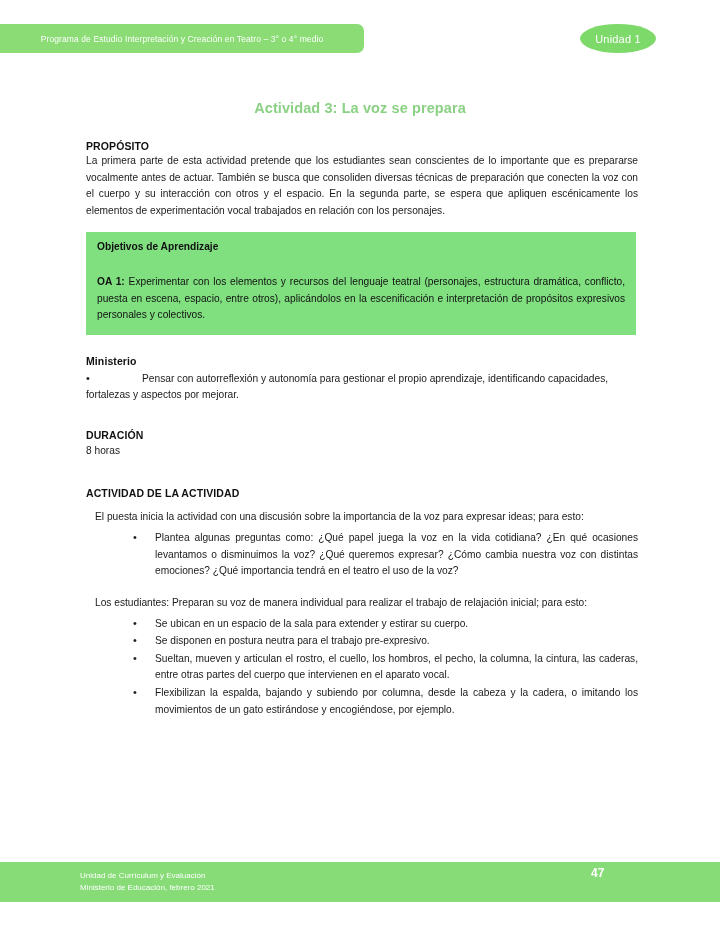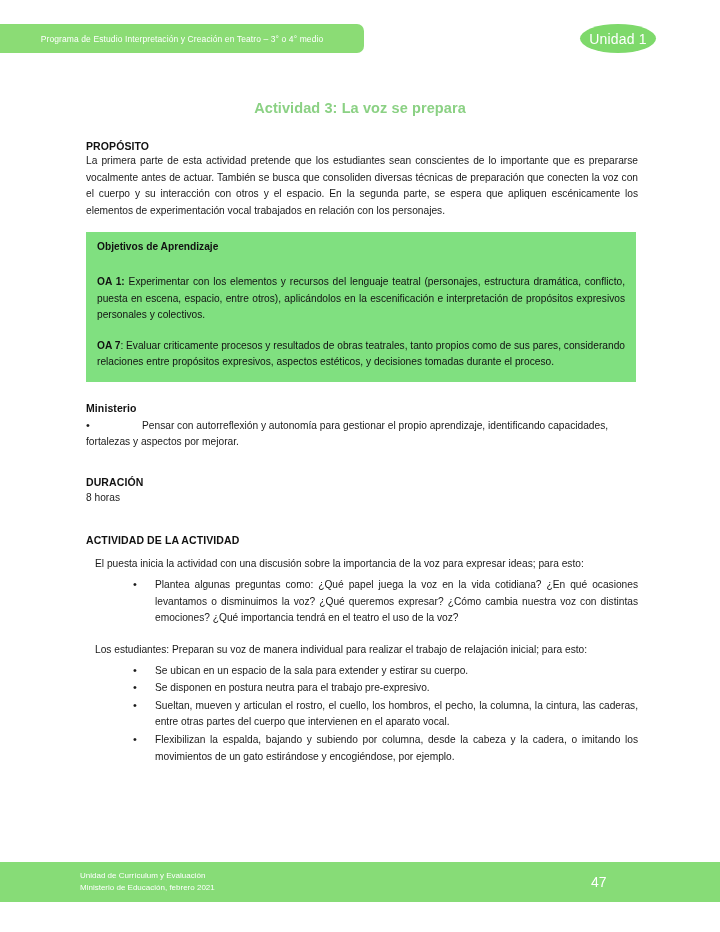--- a/index.html
+++ b/index.html
@@ -49,21 +49,21 @@
     top: 24px;
     width: 76px;
     height: 29px;
     background: #7ED96B;
     border-radius: 50%;
     display: flex;
     align-items: center;
     justify-content: center;
   }
   .unidad-badge-text {
-    font-size: 14px;
+    font-size: 11px;
     color: #ffffff;
     letter-spacing: 0.2px;
     white-space: nowrap;
   }
 
   
   .page-title {
     position: absolute;
     left: 0;
     right: 0;
@@ -210,23 +210,24 @@
     position: absolute;
     left: 80px;
     top: 8px;
     font-size: 8px;
     line-height: 1.45;
     color: #ffffff;
   }
   .footer-page {
     position: absolute;
     left: 591px;
-    top: 12px;
-    font-size: 14px;
-    color: #ffffff;
+    top: 4px;
+    font-size: 12px;
+    color: #ffffff;
+    font-weight: bold;
   }
 </style>
 </head>
 <body>
 
 <div class="header-band" style="background: rgb(139, 220, 117);">
   <div class="header-band-text">Programa de Estudio Interpretación y Creación en Teatro – 3° o 4° medio</div>
 </div>
 
 <div class="unidad-badge" style="background: rgb(126, 217, 107);">
@@ -240,23 +241,20 @@
   <h2 class="section-heading">PROPÓSITO</h2>
   <p class="body-text">La primera parte de esta actividad pretende que los estudiantes sean conscientes de lo importante que es prepararse vocalmente antes de actuar. También se busca que consoliden diversas técnicas de preparación que conecten la voz con el cuerpo y su interacción con otros y el espacio. En la segunda parte, se espera que apliquen escénicamente los elementos de experimentación vocal trabajados en relación con los personajes.</p>
 
   <div class="oa-box" style="background: rgb(128, 224, 128);">
     <div class="oa-box-title">Objetivos de Aprendizaje</div>
 
     <div class="oa-item">
       <span class="oa-code">OA 1:</span><span> Experimentar con los elementos y recursos del lenguaje teatral (personajes, estructura dramática, conflicto, puesta en escena, espacio, entre otros), aplicándolos en la escenificación e interpretación de propósitos expresivos personales y colectivos.</span>
     </div>
 
-    <div class="oa-item">
-      <span class="oa-code">OA 7</span><span>: Evaluar criticamente procesos y resultados de obras teatrales, tanto propios como de sus pares, considerando relaciones entre propósitos expresivos, aspectos estéticos, y decisiones tomadas durante el proceso.</span>
-    </div>
   </div>
 
   <div class="actitudes-wrap">
     <h2 class="section-heading">Ministerio</h2>
     <div class="actitud-row"><span class="bullet-dot"></span><span>Pensar con autorreflexión y autonomía para gestionar el propio aprendizaje, identificando capacidades, fortalezas y aspectos por mejorar.</span></div>
   </div>
 
   <div class="duracion-wrap">
     <h2 class="section-heading">DURACIÓN</h2>
     <div class="duracion-value">8 horas</div>

